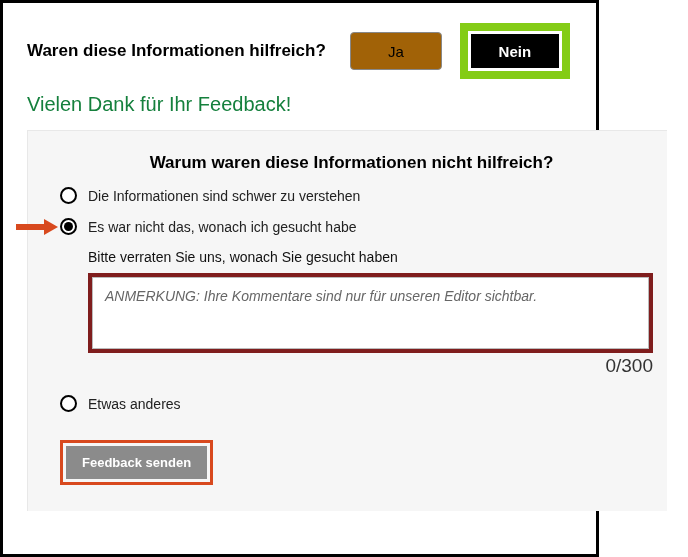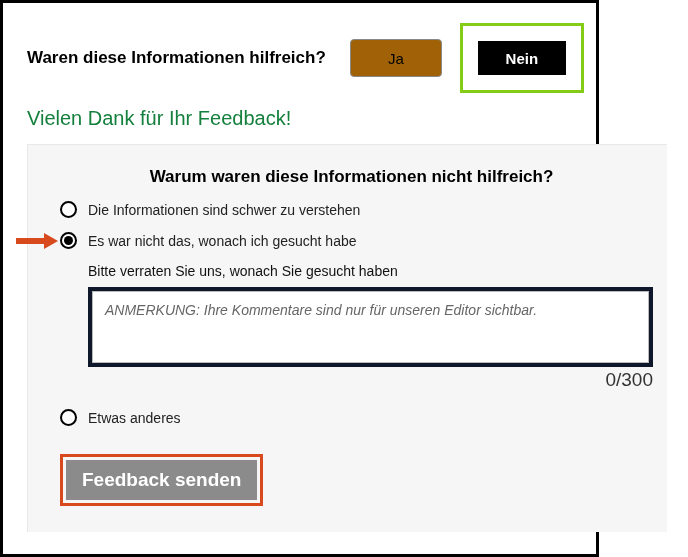--- a/index.html
+++ b/index.html
@@ -41,22 +41,22 @@
     padding: 0 18px;
   }
   .btn-yes {
     background: #a16207;
     border: 1px solid #888;
     border-radius: 4px;
     color: #000;
     font-weight: 400;
   }
   .btn-no-wrap {
-    border: 3px solid #84cc16;
-    padding: 15px;
+    border: 8px solid #84cc16;
+    padding: 3px;
     display: inline-flex;
   }
   .btn-no {
     background: #000;
     color: #fff;
     border: none;
     font-weight: 700;
     min-width: 88px;
     height: 34px;
   }
@@ -122,21 +122,21 @@
   .sub-section {
     margin-left: 28px;
     margin-bottom: 18px;
   }
   .sub-label {
     font-size: 14px;
     color: #111;
     margin-bottom: 8px;
   }
   .textarea-wrap {
-    border: 4px solid #0f172a;
+    border: 4px solid #7f1d1d;
     padding: 0;
     width: 565px;
   }
   .feedback-textarea {
     width: 100%;
     height: 72px;
     border: 1px solid #bbb;
     background: #fff;
     resize: none;
     padding: 10px 12px;
@@ -162,21 +162,21 @@
   .submit-wrap {
     border: 3px solid #d8491e;
     padding: 3px;
     display: inline-block;
     margin-top: 14px;
   }
   .btn-submit {
     background: #8b8b8b;
     color: #fff;
     border: none;
-    font-size: 19px;
+    font-size: 13px;
     font-weight: 700;
     padding: 9px 16px;
     cursor: pointer;
   }
 </style>
 </head>
 <body>
 
 <div class="outer-border">
 

